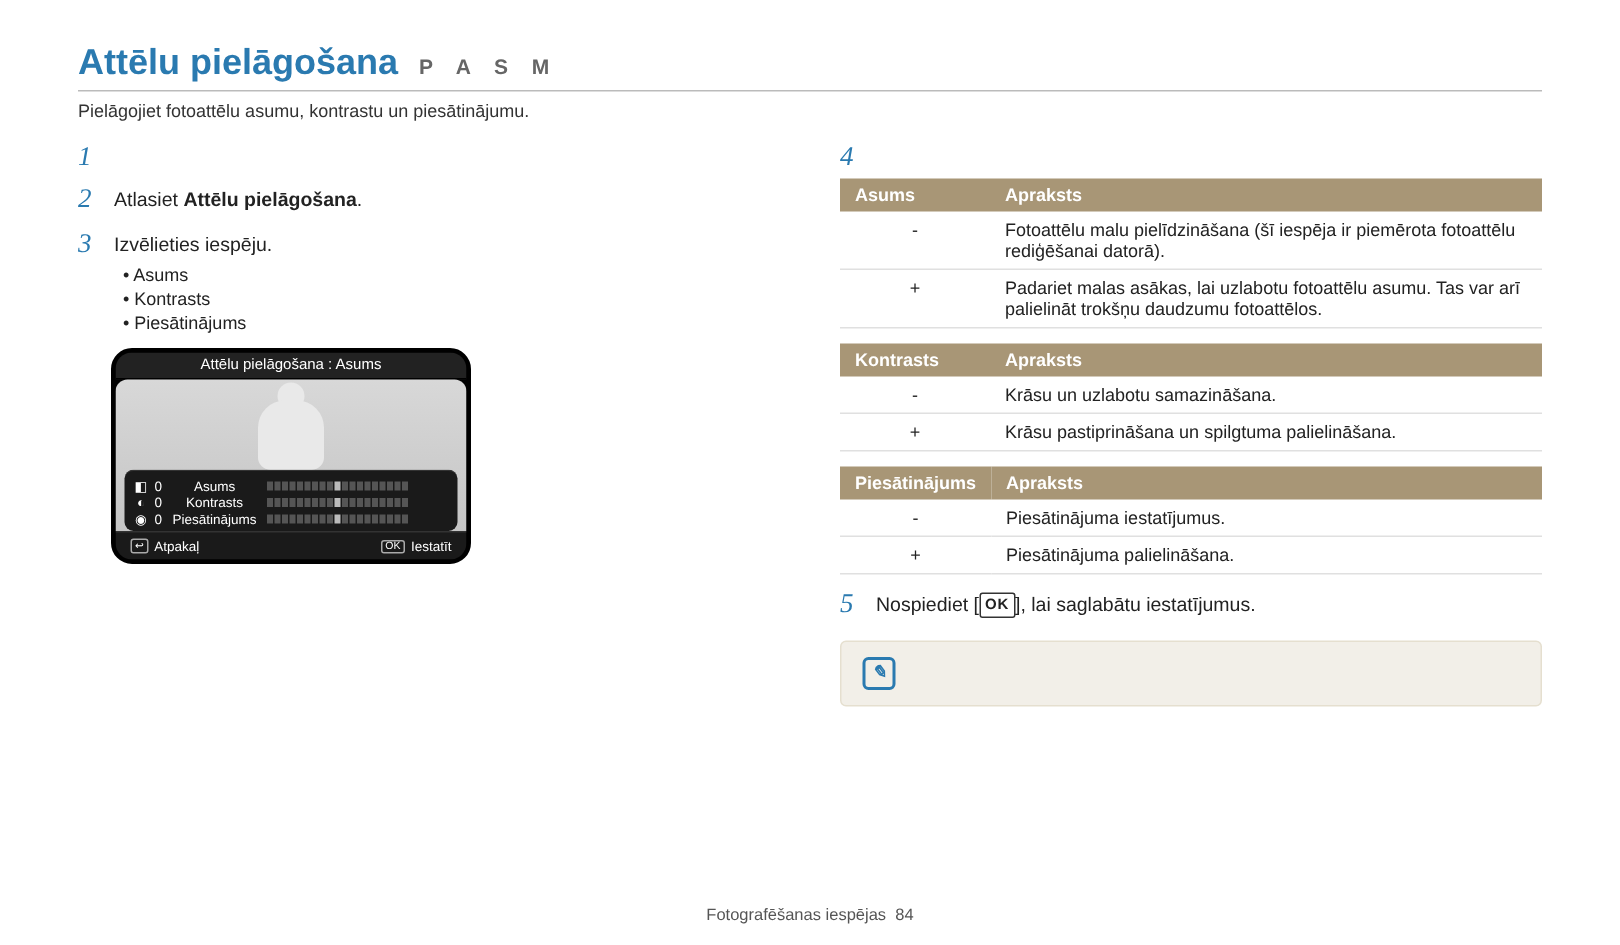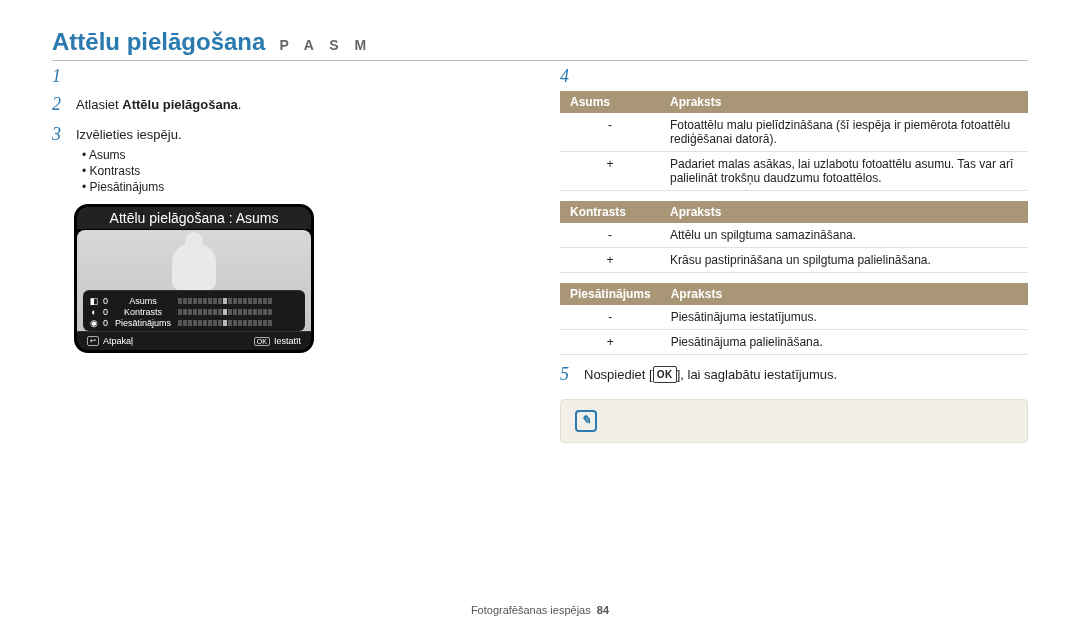--- a/index.html
+++ b/index.html
@@ -19,21 +19,21 @@
   .step-bold { font-weight: bold; }
   .bullets { margin: 4px 0 10px 30px; font-size: 12px; }
   .bullets li { margin: 2px 0; list-style: none; }
   .bullets li::before { content: "• "; }
   .menu-btn { display: inline-block; border: 1px solid #333; border-radius: 2px; padding: 0 4px; font-size: 10px; font-weight: bold; letter-spacing: 0.5px; vertical-align: 1px; }
   .ok-btn { display:inline-block; border:1px solid #333; border-radius:2px; padding:0 3px; font-size:10px; font-weight:bold; letter-spacing:0.5px; vertical-align:1px; }
   .flash-ico, .timer-ico { display:inline-block; width:10px; text-align:center; font-weight:bold; }
   
   .lcd { width: 240px; margin-left: 22px; margin-top: 4px; border: 3px solid #000; border-radius: 14px; background: #000; overflow: hidden; }
   .lcd-inner { background: linear-gradient(#d8d8d8,#c5c5c5); border-radius: 8px 8px 0 0; }
-  .lcd-header { background: #222; color: #fff; font-size: 14px; text-align: center; padding: 3px 0; border-bottom:1px solid #000; }
+  .lcd-header { background: #222; color: #fff; font-size: 10px; text-align: center; padding: 3px 0; border-bottom:1px solid #000; }
   .lcd-body { height: 60px; position: relative; }
   .silhouette { position:absolute; left:50%; transform:translateX(-50%); bottom:0; width:70px; height:60px; }
   .sil-head { position:absolute; top:2px; left:50%; transform:translateX(-50%); width:18px; height:18px; background:#e9e9e9; border-radius:50%; }
   .sil-body { position:absolute; top:14px; left:50%; transform:translateX(-50%); width:44px; height:46px; background:#e9e9e9; border-radius:18px 18px 8px 8px; }
   .lcd-panel { background:#1a1a1a; color:#fff; font-size:9px; padding:4px 6px 2px 6px; border-top:1px solid #333; border-radius:6px; margin:0 6px; }
   .lcd-row { display:flex; align-items:center; gap:4px; margin:1px 0; }
   .lcd-icon { width:10px; display:inline-block; text-align:center; }
   .lcd-label { width:62px; text-align:center; font-size:9px; }
   .lcd-dots { flex:1; height:6px; display:flex; gap:1px; }
   .lcd-dots span{ width:4px; height:6px; background:#555; display:inline-block; }
@@ -44,31 +44,32 @@
   
   table.desc { width:100%; border-collapse:collapse; font-size:12px; margin-top:6px; margin-bottom:10px; }
   table.desc th { background:#a89676; color:#fff; font-weight:bold; text-align:left; padding:4px 10px; font-size:12px; }
   table.desc th.col1 { width:100px; }
   table.desc td { padding:5px 10px; vertical-align:top; border-bottom:1px solid #e0e0e0; }
   table.desc td.c1 { text-align:center; width:100px; }
   
   .note { display:flex; gap:12px; background:#f2efe8; border:1px solid #e5dfcf; border-radius:4px; padding:10px 14px; font-size:12px; margin-top:14px; align-items:center; }
   .note-ico { width:22px; height:22px; border:2px solid #2a7ab0; color:#2a7ab0; border-radius:4px; display:flex; align-items:center; justify-content:center; font-weight:bold; font-style:italic; flex-shrink:0; font-family:Georgia,serif; }
   .footer { position:absolute; bottom:14px; left:0; right:0; text-align:center; font-size:11px; color:#555; }
-  .footer .pg { font-weight:bold; }
+  .footer .pg { font-weight:normal; }
 </style>
 </head>
 <body>
 
 <div class="page">
   <div class="title-row">
     <span class="title">Attēlu pielāgošana</span>
     <span class="mode">P A S M</span>
   </div>
   <hr class="hr">
+  <div class="subtitle">Pielāgojiet fotoattēlu asumu, kontrastu un piesātinājumu.</div>
 
   <div class="columns">
 
     <div class="col">
       <div class="steps">
         <div class="step">
           <span class="step-num">1</span>
         </div>
         <div class="step">
           <span class="step-num">2</span>
@@ -215,21 +216,21 @@
         </table>
 
       <table class="desc">
         <tbody>
             <tr>
               <th class="col1">Kontrasts</th>
               <th>Apraksts</th>
             </tr>
         <tr>
               <td class="c1">-</td>
-              <td>Attēlu un spilgtuma samazināšana.</td>
+              <td>Krāsu un uzlabotu samazināšana.</td>
             </tr>
         <tr>
               <td class="c1">+</td>
               <td>Krāsu pastiprināšana un spilgtuma palielināšana.</td>
             </tr>
       </tbody>
         </table>
 
       <table class="desc">
         <tbody>

